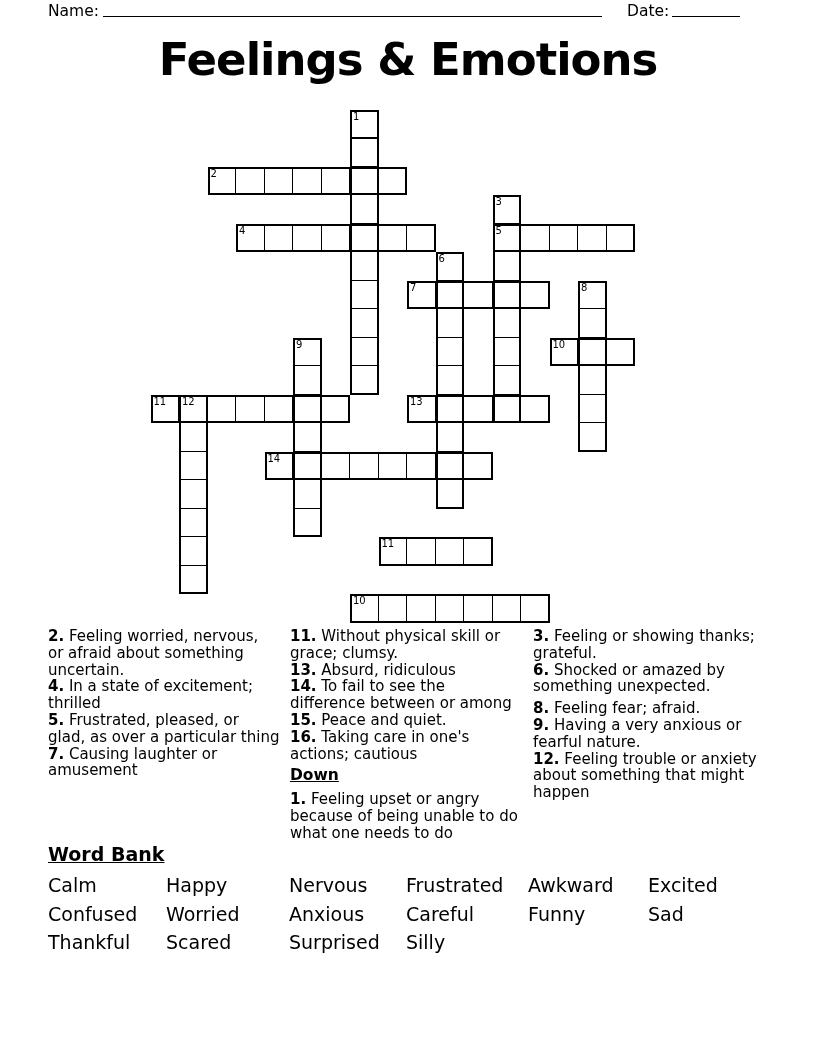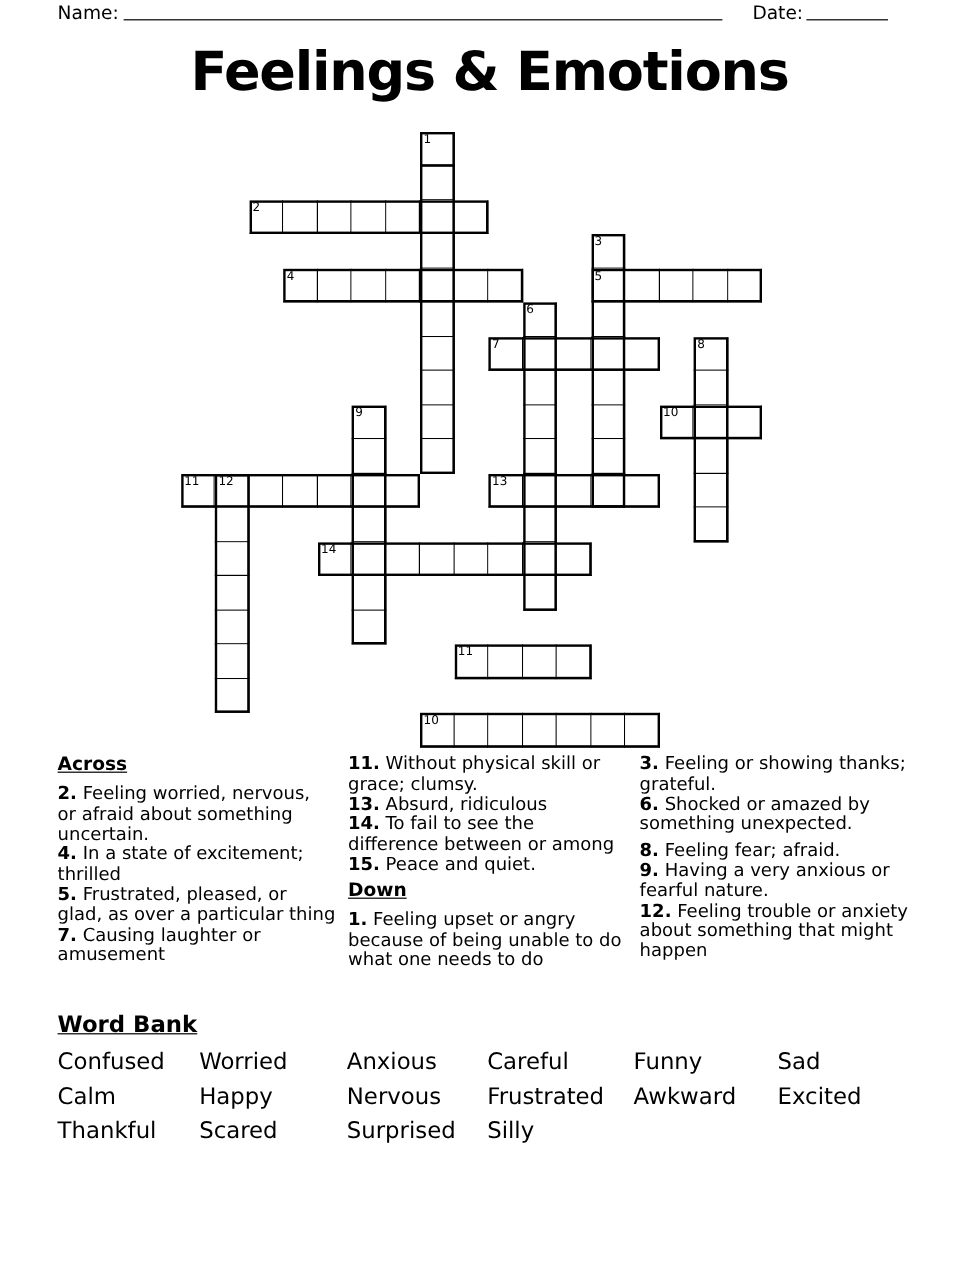--- a/index.html
+++ b/index.html
@@ -200,38 +200,39 @@
     <div class="cw-outline" style="left: 264.5px; top: 451.5px; width: 228px; height: 28.5px;"></div>
     <div class="cw-num" style="left: 267.5px; top: 453.5px;">14</div>
     <div class="cw-outline" style="left: 378.5px; top: 537px; width: 114px; height: 28.5px;"></div>
     <div class="cw-num" style="left: 381.5px; top: 539px;">11</div>
     <div class="cw-outline" style="left: 350px; top: 594px; width: 199.5px; height: 28.5px;"></div>
     <div class="cw-num" style="left: 353px; top: 596px;">10</div>
     <div class="cw-edge" style="left: 350px; top: 136.8px; width: 28.5px; height: 2.4px;"></div>
   </div>
 
 <div class="clue-col" style="left:48px;  width:246px;">
-    <div class="clue-heading">Across</div>
     <p class="clue"><b>2.</b><span> Feeling worried, nervous,
 or afraid about something
 uncertain.</span></p>
     <p class="clue"><b>4.</b><span> In a state of excitement;
 thrilled</span></p>
     <p class="clue"><b>5.</b><span> Frustrated, pleased, or
 glad, as over a particular thing</span></p>
     <p class="clue"><b>7.</b><span> Causing laughter or
 amusement</span></p>
   </div>
 <div class="clue-col" style="left:290px; width:243px;">
     <p class="clue"><b>11.</b><span> Without physical skill or
 grace; clumsy.</span></p>
     <p class="clue"><b>13.</b><span> Absurd, ridiculous</span></p>
     <p class="clue"><b>14.</b><span> To fail to see the
 difference between or among</span></p>
     <p class="clue"><b>15.</b><span> Peace and quiet.</span></p>
+    <p class="clue"><b>16.</b><span> Taking care in one's
+actions; cautious</span></p>
     <div class="clue-heading mid">Down</div>
     <p class="clue"><b>1.</b><span> Feeling upset or angry
 because of being unable to do
 what one needs to do</span></p>
   </div>
 <div class="clue-col" style="left:533px; width:243px;">
     <p class="clue"><b>3.</b><span> Feeling or showing thanks;
 grateful.</span></p>
     <p class="clue"><b>6.</b><span> Shocked or amazed by
 something unexpected.</span></p>
@@ -240,34 +241,34 @@
 fearful nature.</span></p>
     <p class="clue"><b>12.</b><span> Feeling trouble or anxiety
 about something that might
 happen</span></p>
   </div>
 
 <div id="word-bank">
   <div class="wb-heading">Word Bank</div>
   <div id="wb-rows">
       <div class="wb-row">
+        <span class="wb-word" style="left: 0px;">Calm</span>
+        <span class="wb-word" style="left: 118px;">Happy</span>
+        <span class="wb-word" style="left: 241px;">Nervous</span>
+        <span class="wb-word" style="left: 358px;">Frustrated</span>
+        <span class="wb-word" style="left: 480px;">Awkward</span>
+        <span class="wb-word" style="left: 600px;">Excited</span>
+      </div>
+      <div class="wb-row">
         <span class="wb-word" style="left: 0px;">Confused</span>
         <span class="wb-word" style="left: 118px;">Worried</span>
         <span class="wb-word" style="left: 241px;">Anxious</span>
         <span class="wb-word" style="left: 358px;">Careful</span>
         <span class="wb-word" style="left: 480px;">Funny</span>
         <span class="wb-word" style="left: 600px;">Sad</span>
-      </div>
-      <div class="wb-row">
-        <span class="wb-word" style="left: 0px;">Calm</span>
-        <span class="wb-word" style="left: 118px;">Happy</span>
-        <span class="wb-word" style="left: 241px;">Nervous</span>
-        <span class="wb-word" style="left: 358px;">Frustrated</span>
-        <span class="wb-word" style="left: 480px;">Awkward</span>
-        <span class="wb-word" style="left: 600px;">Excited</span>
       </div>
       <div class="wb-row">
         <span class="wb-word" style="left: 0px;">Thankful</span>
         <span class="wb-word" style="left: 118px;">Scared</span>
         <span class="wb-word" style="left: 241px;">Surprised</span>
         <span class="wb-word" style="left: 358px;">Silly</span>
       </div>
     </div>
 </div>
 

